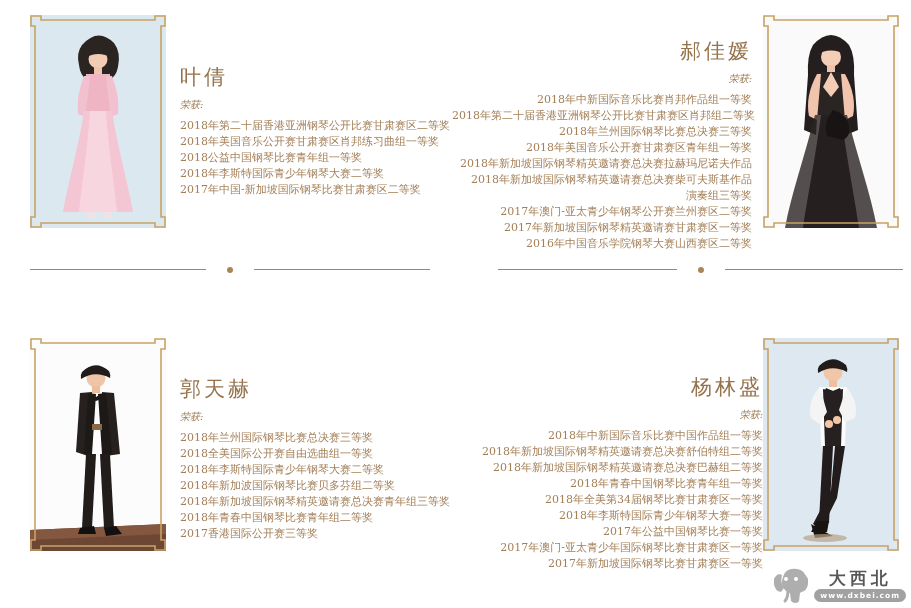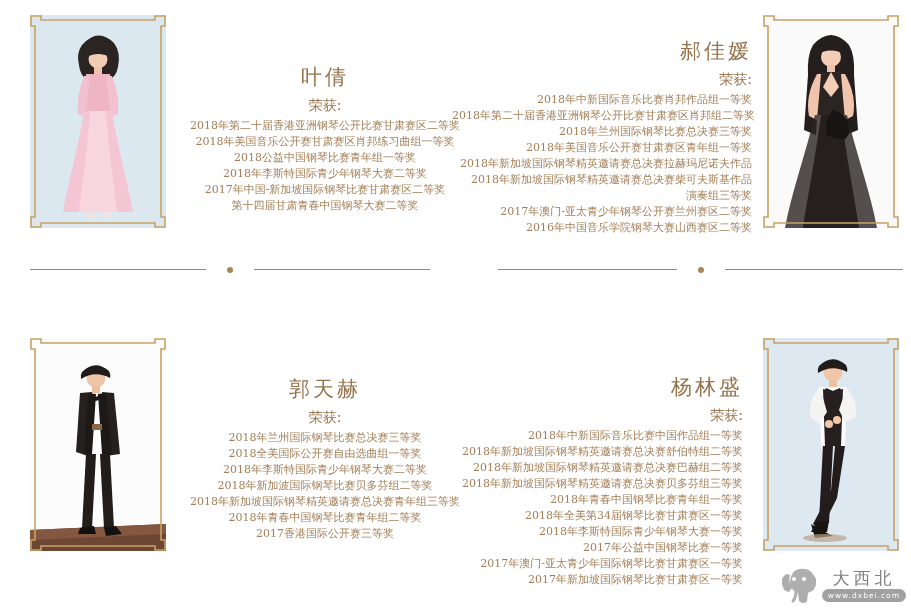--- a/index.html
+++ b/index.html
@@ -5,47 +5,47 @@
   html,body{margin:0;padding:0;background:#ffffff;}
   .page{
     position:relative;width:911px;height:608px;background:#ffffff;overflow:hidden;
     font-family:"DejaVu Serif","Liberation Serif",serif;
   }
   
   .photo{position:absolute;width:136px;height:213px;}
   .photo svg{position:absolute;left:0;top:0;width:100%;height:100%;}
   
   .ptext{position:absolute;color:#9c7a53;}
-  .ptext.left{text-align:center;}
+  .ptext.left{text-align:left;}
   .ptext.right{text-align:right;margin-top:26px;}
   .pname{
     font-size:21px;line-height:22px;letter-spacing:3px;color:#95734c;
     margin:0 0 11px 0;font-weight:normal;
   }
-  .plabel{font-size:14px;line-height:12px;margin:0 0 7px 0;color:#9c7a53;}
+  .plabel{font-size:10px;line-height:12px;margin:0 0 7px 0;color:#9c7a53;font-style:italic;}
   .award-line{font-size:11px;line-height:16px;white-space:nowrap;color:#a37f57;}
   
   .divider{position:absolute;top:266px;height:7px;display:flex;align-items:center;}
   .divider .seg{flex:1;height:1.5px;background:#a8865a;}
   .divider .dot{width:6px;height:6px;border-radius:50%;background:#a8865a;margin:0 21px;}
   
   .watermark{
     position:absolute;right:5px;bottom:4px;display:flex;align-items:center;
     opacity:.72;filter:grayscale(1);
   }
   .wm-icon{width:40px;height:38px;margin-right:3px;}
   .wm-col{display:flex;flex-direction:column;align-items:center;}
   .wm-title{
-    font-size:17px;font-weight:normal;color:#1d4ed8;letter-spacing:4px;
+    font-size:17px;font-weight:bold;color:#0f172a;letter-spacing:4px;
     line-height:18px;font-family:"DejaVu Serif",serif;
   }
   .wm-badge{
     background:#7d7d7d;color:#ffffff;font-size:7.5px;line-height:9px;
     padding:2px 6px;border-radius:7px;margin-top:2px;letter-spacing:1px;
-    font-family:"DejaVu Sans","Liberation Sans",sans-serif;font-weight:normal;
+    font-family:"DejaVu Sans","Liberation Sans",sans-serif;font-weight:bold;
   }
 </style>
 </head>
 <body>
 
 <div class="page">
 
   <div class="photo" style="left:30px;top:15px;">
     <svg viewBox="0 0 136 213">
       <rect x="0" y="0" width="136" height="213" fill="#dce8f0"></rect>
@@ -67,36 +67,36 @@
   </div>
   <div class="ptext left" style="left:180px;top:66px;width:290px;">
     <div class="pname">叶倩</div>
     <div class="plabel">荣获:</div>
     <div class="awards">
         <div class="award-line">2018年第二十届香港亚洲钢琴公开比赛甘肃赛区二等奖</div>
         <div class="award-line">2018年美国音乐公开赛甘肃赛区肖邦练习曲组一等奖</div>
         <div class="award-line">2018公益中国钢琴比赛青年组一等奖</div>
         <div class="award-line">2018年李斯特国际青少年钢琴大赛二等奖</div>
         <div class="award-line">2017年中国-新加坡国际钢琴比赛甘肃赛区二等奖</div>
-        <div class="award-line">第十四届甘肃青春中国钢琴大赛二等奖</div>
       </div>
   </div>
 
   <div class="ptext right" style="right:159px;top:14px;width:300px;">
     <div class="pname">郝佳媛</div>
     <div class="plabel">荣获:</div>
     <div class="awards">
         <div class="award-line">2018年中新国际音乐比赛肖邦作品组一等奖</div>
         <div class="award-line">2018年第二十届香港亚洲钢琴公开比赛甘肃赛区肖邦组二等奖</div>
         <div class="award-line">2018年兰州国际钢琴比赛总决赛三等奖</div>
         <div class="award-line">2018年美国音乐公开赛甘肃赛区青年组一等奖</div>
         <div class="award-line">2018年新加坡国际钢琴精英邀请赛总决赛拉赫玛尼诺夫作品</div>
         <div class="award-line">2018年新加坡国际钢琴精英邀请赛总决赛柴可夫斯基作品</div>
         <div class="award-line">演奏组三等奖</div>
         <div class="award-line">2017年澳门-亚太青少年钢琴公开赛兰州赛区二等奖</div>
+        <div class="award-line">2017年新加坡国际钢琴精英邀请赛甘肃赛区一等奖</div>
         <div class="award-line">2016年中国音乐学院钢琴大赛山西赛区二等奖</div>
       </div>
   </div>
   <div class="photo" style="left:763px;top:15px;">
     <svg viewBox="0 0 136 213">
       <rect x="0" y="0" width="136" height="213" fill="#fafafa"></rect>
       <path d="M50,30 q18,-20 36,0 q6,10 5,30 l4,55 -12,5 -3,-50 -24,0 -3,50 -12,-5 4,-55 q-1,-20 5,-30" fill="#241f1e"></path>
       <circle cx="68" cy="42" r="10" fill="#f4cdb7"></circle>
       <path d="M53,32 q15,-12 30,0 q2,4 1,8 q-16,-9 -32,0 q-1,-4 1,-8" fill="#241f1e"></path>
       <rect x="64" y="50" width="8" height="8" fill="#f0c2ac"></rect>
@@ -155,28 +155,27 @@
         <div class="award-line">2018年兰州国际钢琴比赛总决赛三等奖</div>
         <div class="award-line">2018全美国际公开赛自由选曲组一等奖</div>
         <div class="award-line">2018年李斯特国际青少年钢琴大赛二等奖</div>
         <div class="award-line">2018年新加波国际钢琴比赛贝多芬组二等奖</div>
         <div class="award-line">2018年新加坡国际钢琴精英邀请赛总决赛青年组三等奖</div>
         <div class="award-line">2018年青春中国钢琴比赛青年组二等奖</div>
         <div class="award-line">2017香港国际公开赛三等奖</div>
       </div>
   </div>
 
-  <div class="ptext right" style="right:168px;top:350px;width:300px;">
+  <div class="ptext right" style="right:148px;top:350px;width:300px;">
     <div class="pname">杨林盛</div>
     <div class="plabel">荣获:</div>
     <div class="awards">
         <div class="award-line">2018年中新国际音乐比赛中国作品组一等奖</div>
         <div class="award-line">2018年新加坡国际钢琴精英邀请赛总决赛舒伯特组二等奖</div>
         <div class="award-line">2018年新加坡国际钢琴精英邀请赛总决赛巴赫组二等奖</div>
-        <div class="award-line">2018年新加坡国际钢琴精英邀请赛总决赛贝多芬组三等奖</div>
         <div class="award-line">2018年青春中国钢琴比赛青年组一等奖</div>
         <div class="award-line">2018年全美第34届钢琴比赛甘肃赛区一等奖</div>
         <div class="award-line">2018年李斯特国际青少年钢琴大赛一等奖</div>
         <div class="award-line">2017年公益中国钢琴比赛一等奖</div>
         <div class="award-line">2017年澳门-亚太青少年国际钢琴比赛甘肃赛区一等奖</div>
         <div class="award-line">2017年新加坡国际钢琴比赛甘肃赛区一等奖</div>
       </div>
   </div>
   <div class="photo" style="left:763px;top:338px;">
     <svg viewBox="0 0 136 213">

